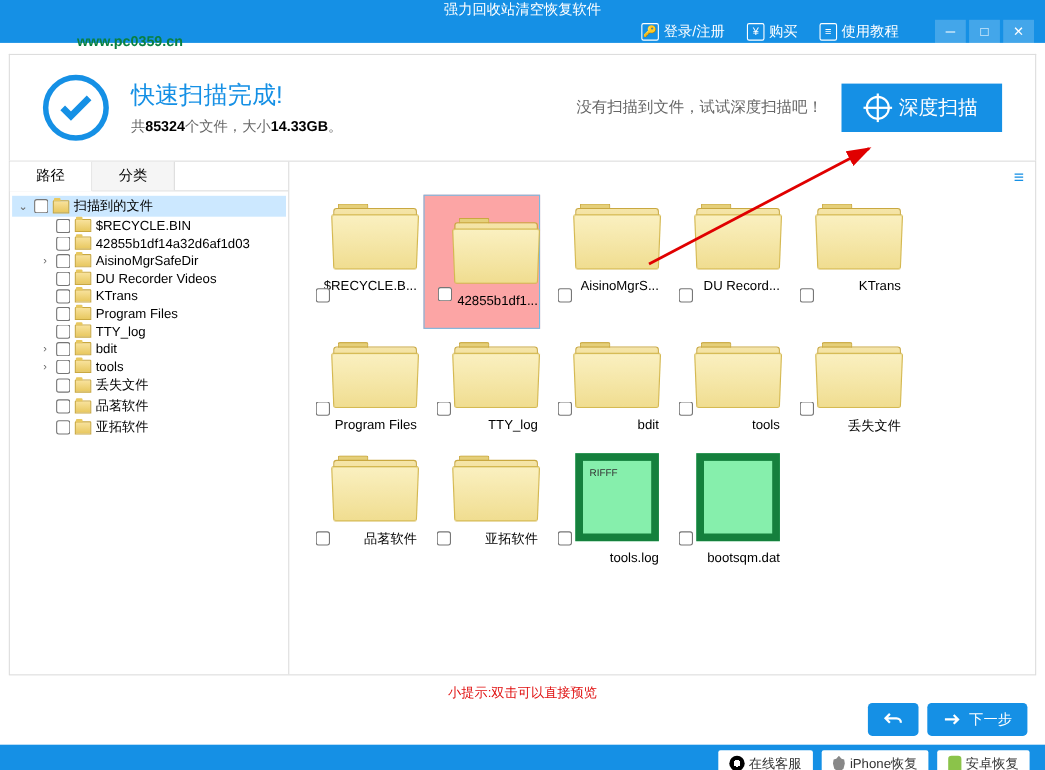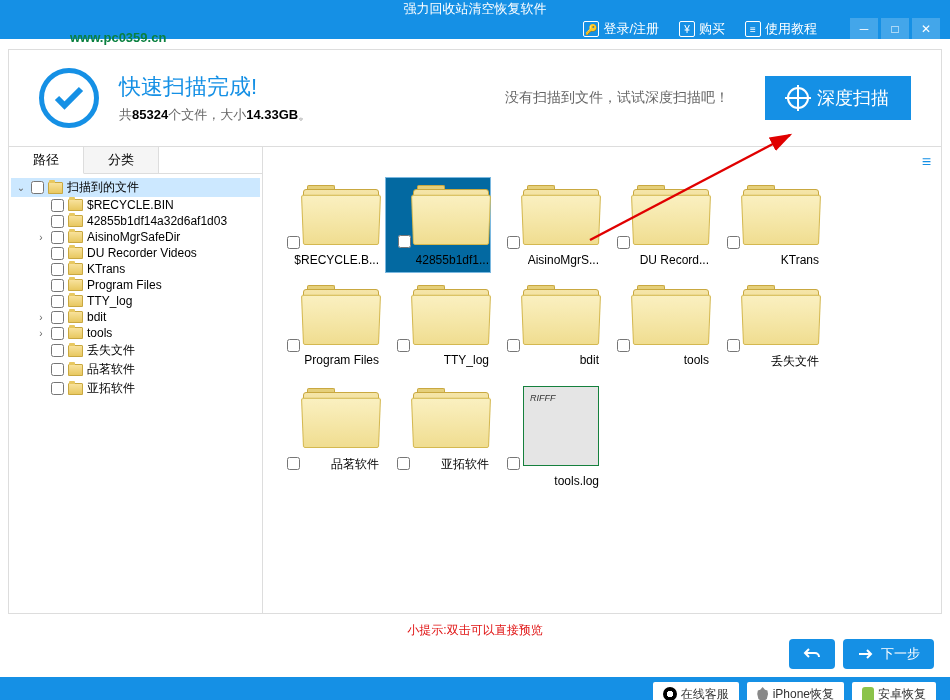--- a/index.html
+++ b/index.html
@@ -14,21 +14,21 @@
     .win-btn { width: 28px; height: 22px; background: rgba(255,255,255,0.2); display: flex; align-items: center; justify-content: center; cursor: pointer; font-size: 12px; margin-left: 3px; }
     
     .watermark { position: absolute; top: 30px; left: 70px; color: #0a8040; font-size: 13px; font-weight: bold; z-index: 100; pointer-events: none; }
     
     .scan-banner { display: flex; align-items: center; padding: 18px 30px; border-bottom: 1px solid #e0e0e0; margin: 10px 8px 0 8px; border: 1px solid #ddd; border-bottom: none; }
     .checkmark-circle { width: 60px; height: 60px; border: 5px solid #1590e5; border-radius: 50%; display: flex; align-items: center; justify-content: center; margin-right: 20px; }
     .checkmark-circle svg { width: 36px; height: 36px; }
     .scan-info h2 { color: #1590e5; font-size: 22px; font-weight: normal; margin-bottom: 4px; }
     .scan-stats { color: #666; font-size: 13px; }
     .scan-stats b { color: #000; }
-    .scan-right { margin-left: auto; display: flex; align-items: center; gap: 36px; }
+    .scan-right { margin-left: auto; display: flex; align-items: center; gap: 17px; }
     .deep-hint { color: #666; font-size: 14px; }
     .deep-scan-btn { background: #1590e5; color: #fff; padding: 10px 22px; font-size: 18px; display: flex; align-items: center; gap: 8px; cursor: pointer; border: none; }
     .deep-scan-btn .target { width: 22px; height: 22px; border: 2px solid #fff; border-radius: 50%; position: relative; }
     .deep-scan-btn .target::before, .deep-scan-btn .target::after { content: ''; position: absolute; background: #fff; }
     .deep-scan-btn .target::before { width: 2px; height: 26px; left: 8px; top: -4px; }
     .deep-scan-btn .target::after { width: 26px; height: 2px; top: 8px; left: -4px; }
     
     .main-area { display: flex; margin: 0 8px; border: 1px solid #ddd; height: 468px; }
     .sidebar { width: 254px; border-right: 1px solid #ddd; display: flex; flex-direction: column; }
     .tabs { display: flex; border-bottom: 1px solid #ddd; height: 27px; }
@@ -44,26 +44,26 @@
     .tree-children { padding-left: 20px; }
     .tree-children .tree-item .expand { visibility: hidden; }
     .tree-children .tree-item:nth-child(3) .expand,
     .tree-children .tree-item:nth-child(8) .expand,
     .tree-children .tree-item:nth-child(9) .expand { visibility: visible; }
     
     .content { flex: 1; position: relative; overflow: auto; }
     .view-toggle { position: absolute; top: 6px; right: 10px; color: #1590e5; cursor: pointer; font-size: 16px; }
     .file-grid { display: flex; flex-wrap: wrap; padding: 30px 12px 12px 12px; gap: 4px; align-content: flex-start; }
     .file-item { width: 106px; display: flex; flex-direction: column; align-items: flex-end; padding: 6px 2px; cursor: pointer; position: relative; }
-    .file-item.selected { background: #0369a1; border: 1px solid #7ab8e0; padding: 5px 1px; }
+    .file-item.selected { background: #fca5a5; border: 1px solid #7ab8e0; padding: 18px 1px; }
     .folder-large { width: 76px; height: 62px; position: relative; margin-bottom: 8px; }
     .folder-large .back { position: absolute; width: 76px; height: 54px; top: 6px; background: linear-gradient(#f5e5a8, #e5cf7a); border-radius: 3px; border: 1px solid #c9a840; }
     .folder-large .tab-top { position: absolute; width: 28px; height: 10px; top: 2px; left: 4px; background: #e5cf7a; border-radius: 2px 2px 0 0; border: 1px solid #c9a840; border-bottom: none; }
     .folder-large .front { position: absolute; width: 76px; height: 48px; top: 14px; background: linear-gradient(#faf0c0, #f0dd90); border-radius: 2px; border: 1px solid #d4b850; transform: perspective(100px) rotateX(-6deg); transform-origin: bottom; }
-    .file-doc { width: 76px; height: 80px; border: 1px solid #15803d; background: #e5e5e5; margin-bottom: 8px; padding: 6px; font-size: 9px; color: #333; font-style: italic; }
+    .file-doc { width: 76px; height: 80px; border: 7px solid #15803d; background: #86efac; margin-bottom: 8px; padding: 6px; font-size: 9px; color: #333; }
     .file-check { position: absolute; bottom: 24px; left: 12px; width: 13px; height: 13px; }
     .file-label { font-size: 12px; text-align: center; max-width: 100%; overflow: hidden; text-overflow: ellipsis; white-space: nowrap; }
     
     .hint-bar { padding: 8px 16px; font-size: 12px; color: #e01010; display: flex; align-items: center; flex-direction: column; }
     .hint-right { margin-left: auto; display: flex; gap: 8px; }
     .nav-btn { background: #1590e5; color: #fff; border: none; padding: 6px 14px; border-radius: 4px; display: flex; align-items: center; gap: 6px; cursor: pointer; font-size: 13px; }
     
     .footer { background: #1590e5; color: #fff; height: 34px; display: flex; align-items: center; padding: 0 14px; font-size: 12px; }
     .footer-right { margin-left: auto; display: flex; gap: 8px; }
     .footer-btn { background: #fff; color: #333; padding: 4px 10px; border-radius: 2px; display: flex; align-items: center; gap: 4px; cursor: pointer; font-size: 12px; }
@@ -320,20 +320,25 @@
             <div class="back"></div>
             <div class="front"></div>
           </div>
           <input type="checkbox" class="file-check" style="">
           <div class="file-label">亚拓软件</div>
         </div>
         <div class="file-item">
           <div class="file-doc">RIFFF</div>
           <input type="checkbox" class="file-check" style="">
           <div class="file-label">tools.log</div>
+        </div>
+        <div class="file-item">
+          <div class="file-doc"></div>
+          <input type="checkbox" class="file-check" style="">
+          <div class="file-label">bootsqm.dat</div>
         </div>
       </div>
   </div>
 </div>
 
 <div class="hint-bar">
   <span>小提示:双击可以直接预览</span>
   <div class="hint-right">
     <button class="nav-btn">
       <svg width="18" height="14" viewBox="0 0 18 14">

